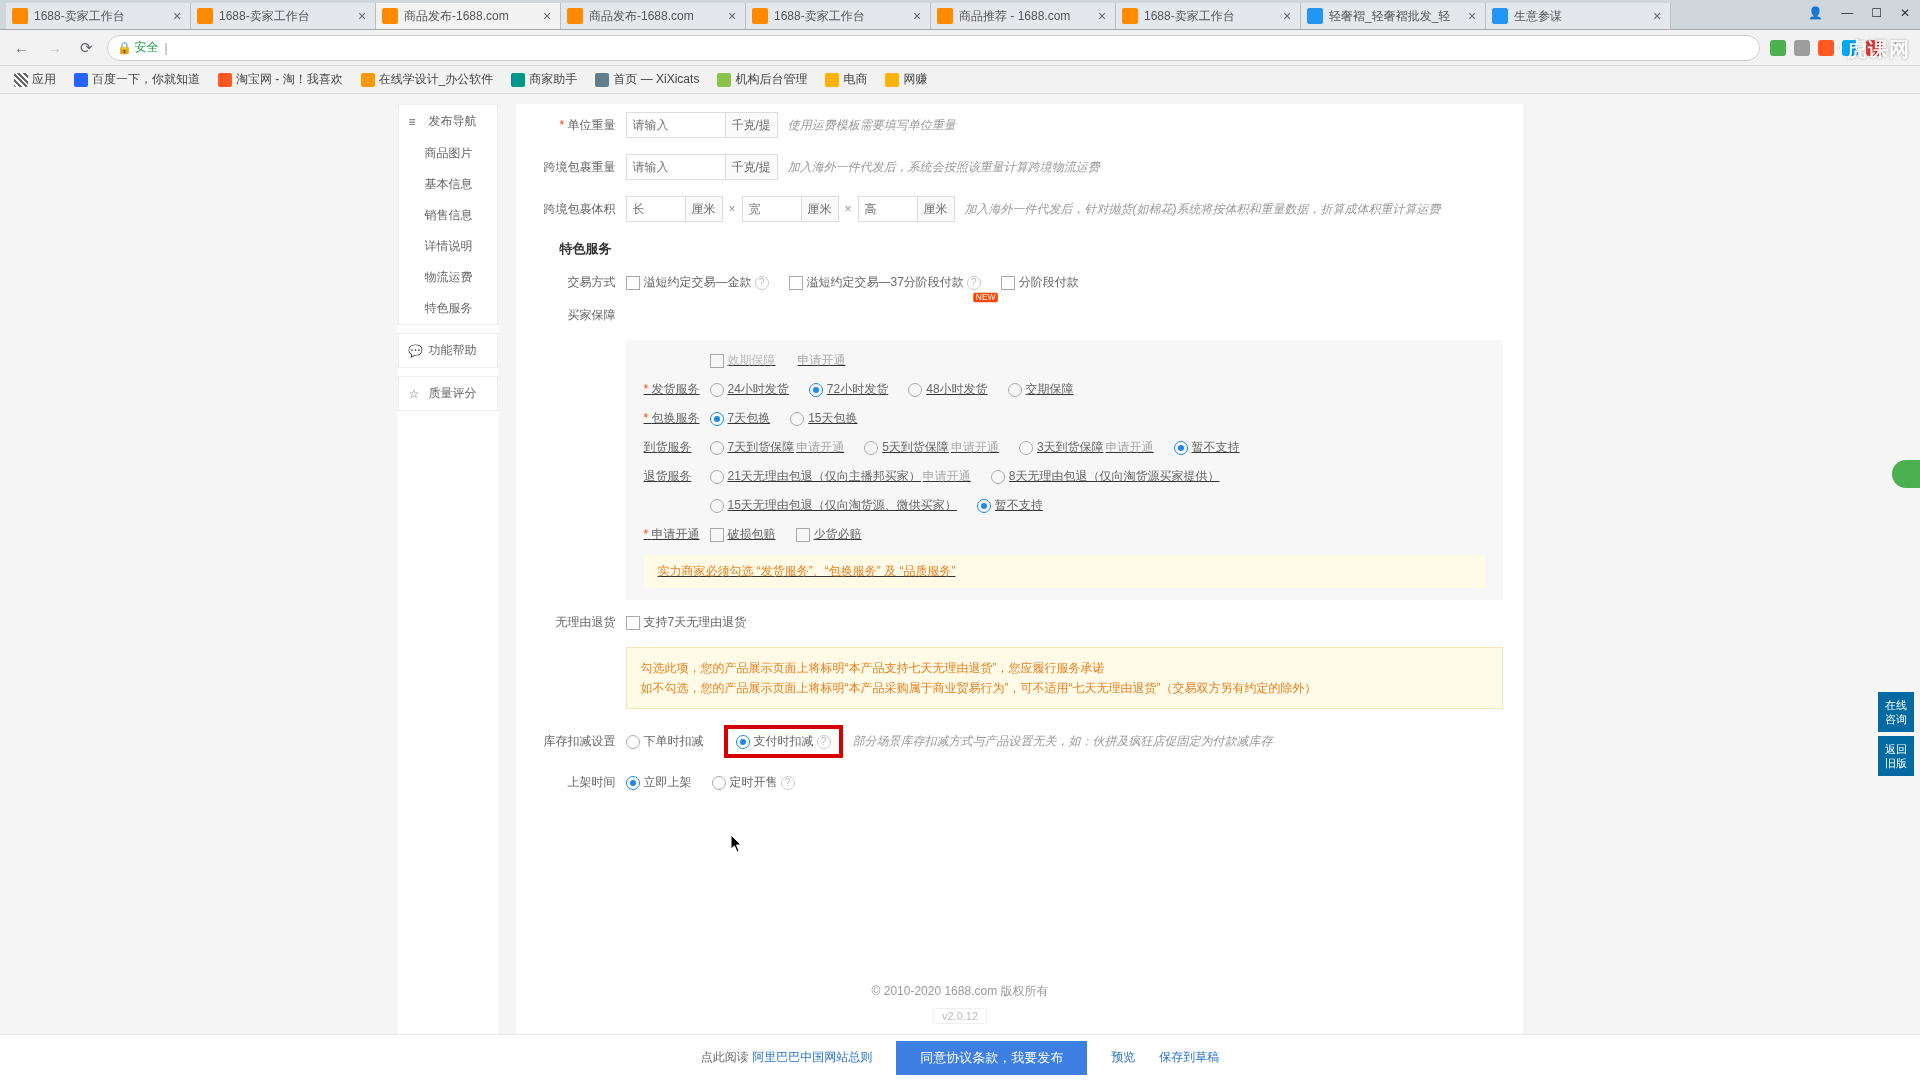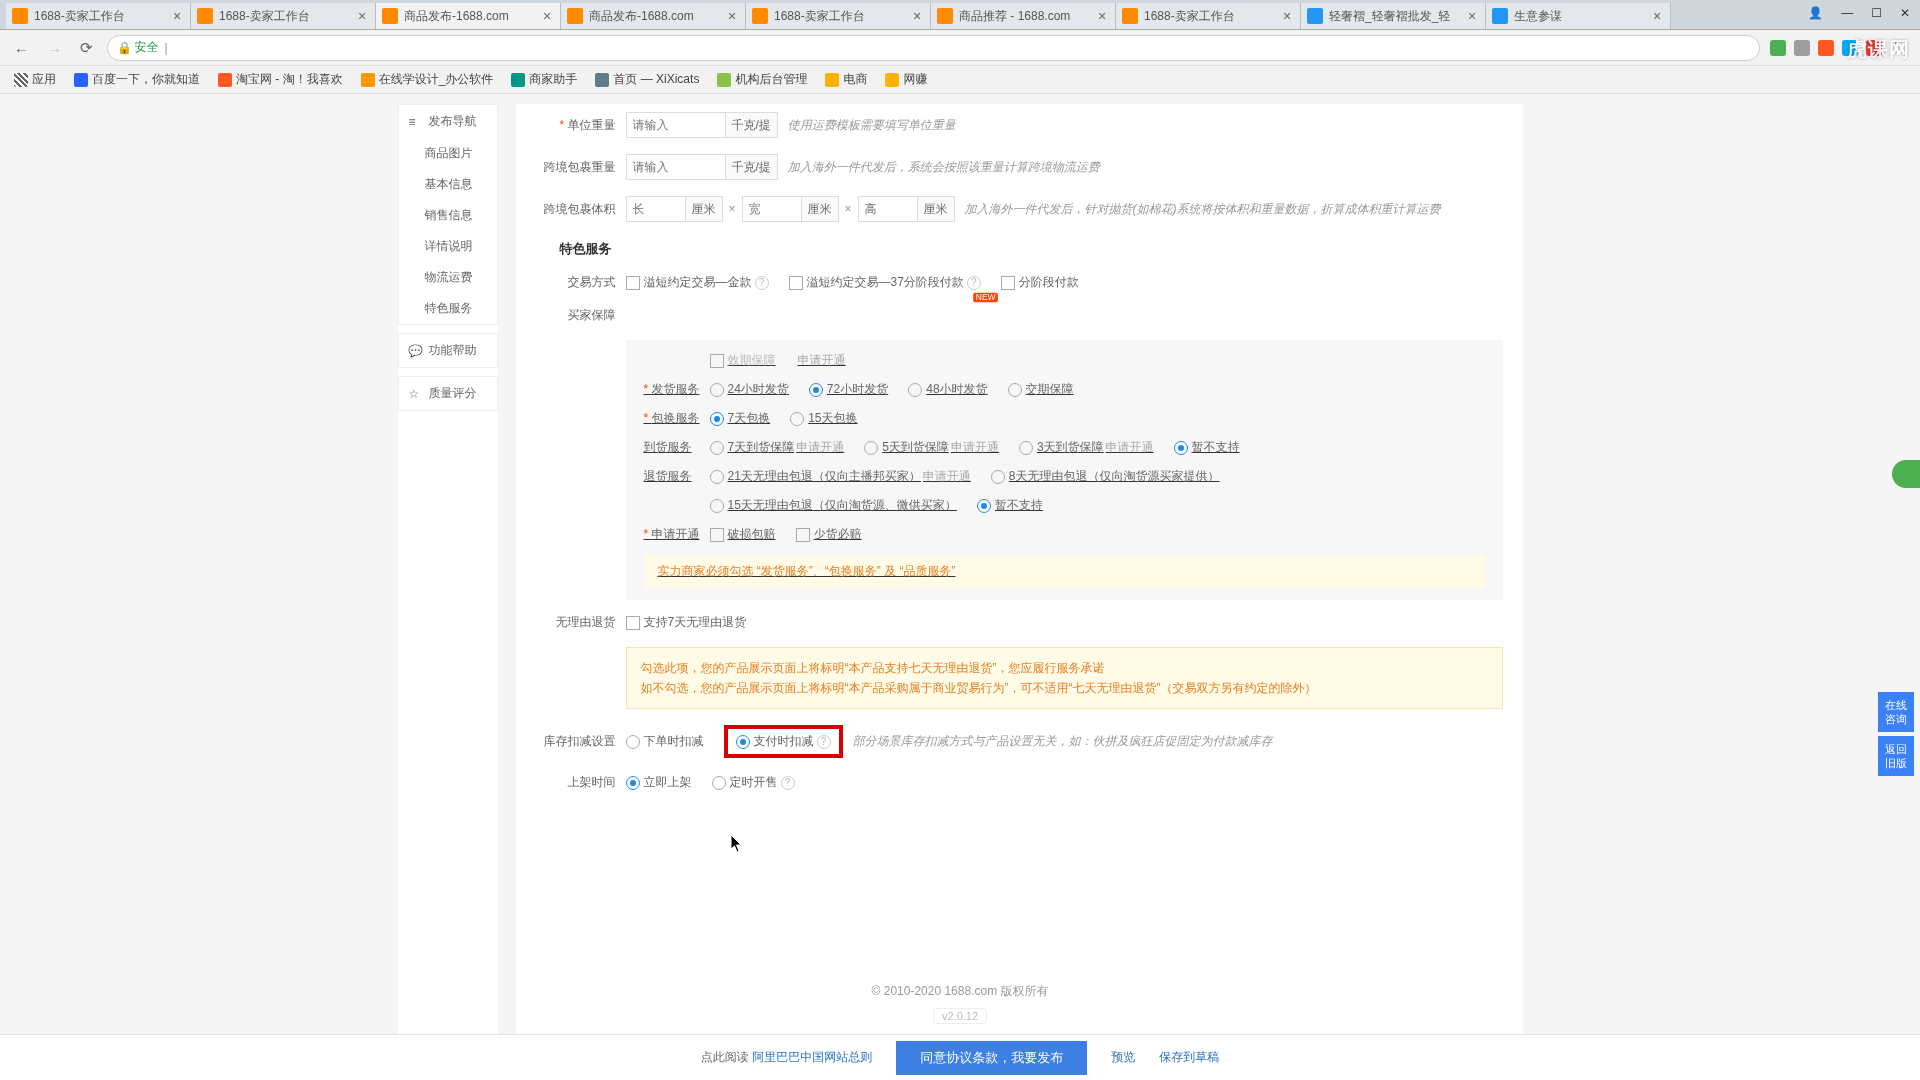--- a/index.html
+++ b/index.html
@@ -65,21 +65,21 @@
 .dim-x{ color:#999; margin:0 6px;}
 
 
 .footer-bar{ position:fixed; left:0; right:0; bottom:0; height:46px; background:#fff; border-top:1px solid #e5e5e5; display:flex; align-items:center; justify-content:center; gap:24px; font-size:12px; }
 .footer-bar .btn-primary{ background:#3d7fe3; color:#fff; border:none; padding:8px 24px; font-size:13px; cursor:pointer;}
 .footer-bar .txtlink{ color:#2a72c5;}
 .version-tag{ position:fixed; bottom:56px; left:50%; transform:translateX(-50%); color:#bbb; font-size:11px; border:1px solid #eee; padding:1px 8px; border-radius:3px; background:#fff;}
 .copyright{ position:fixed; bottom:80px; width:100%; text-align:center; color:#999; font-size:12px;}
 
 .float-side{ position:fixed; right:6px; bottom:300px; width:36px;}
-.float-side div{ background:#3b82f6; color:#fff; font-size:11px; padding:6px 4px; margin-bottom:4px; text-align:center; line-height:14px;}
+.float-side div{ background:#0369a1; color:#fff; font-size:11px; padding:6px 4px; margin-bottom:4px; text-align:center; line-height:14px;}
 .float-badge{ position:fixed; right:0; top:460px; width:28px;height:28px; background:#4caf50; border-radius:50% 0 0 50%;}
 
 .watermark{ position:fixed; right:10px; top:36px; color:#fff; font-size:20px; font-weight:bold; text-shadow:0 0 3px rgba(0,0,0,.4); opacity:.9; letter-spacing:1px;}
 
 .cursor{ position:fixed; left:730px; top:834px; width:14px; height:20px; }
 .cursor svg{ width:14px;height:20px; filter:drop-shadow(0 0 1px #fff);}
 </style>
 </head>
 <body>
 

